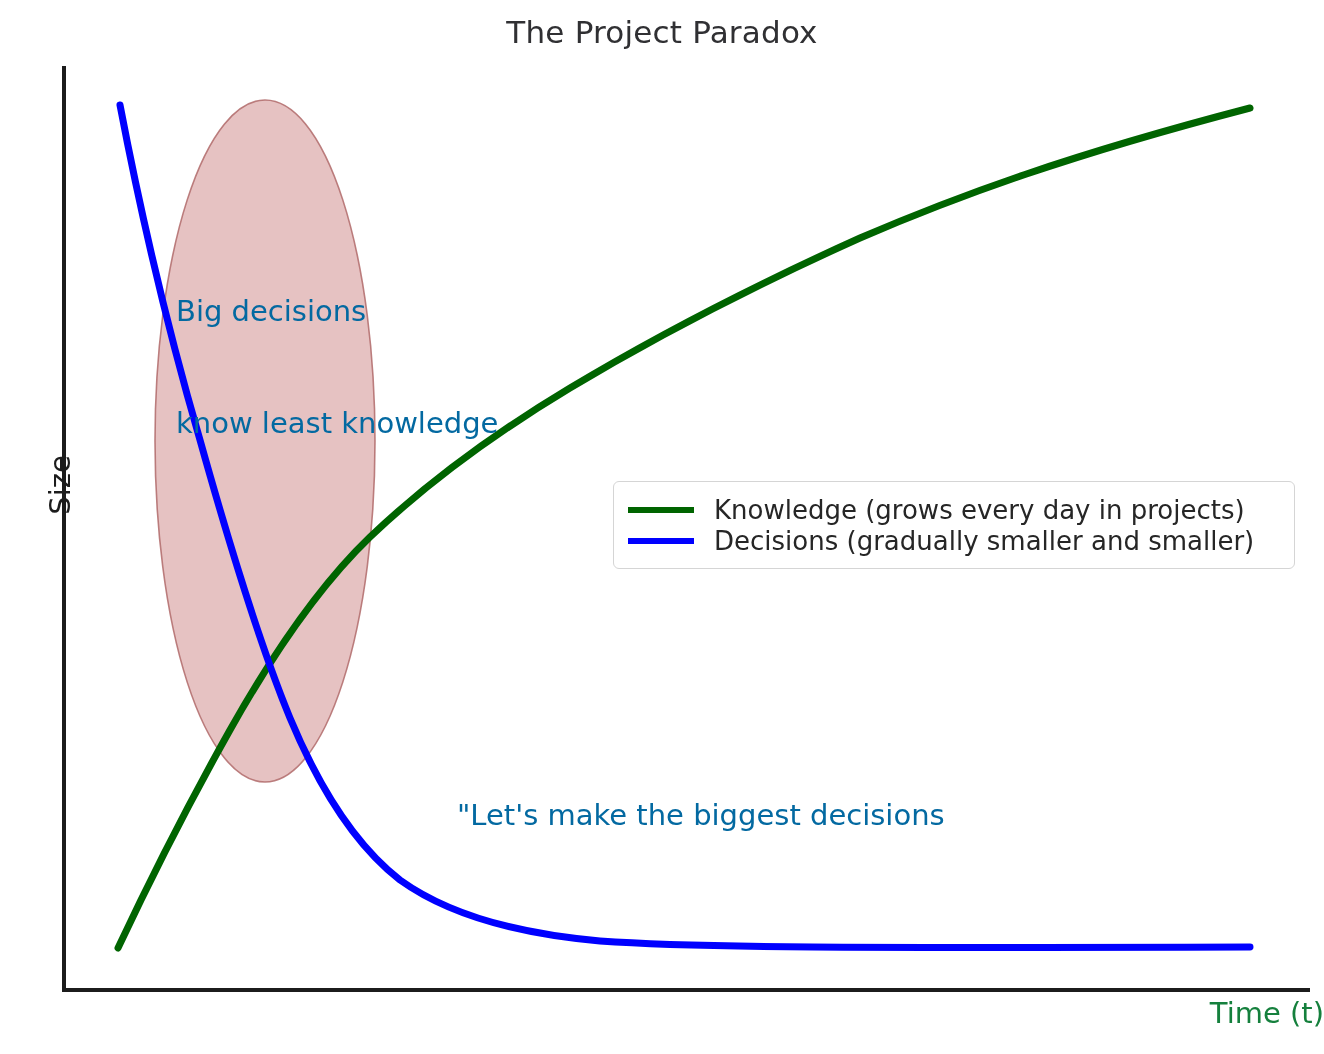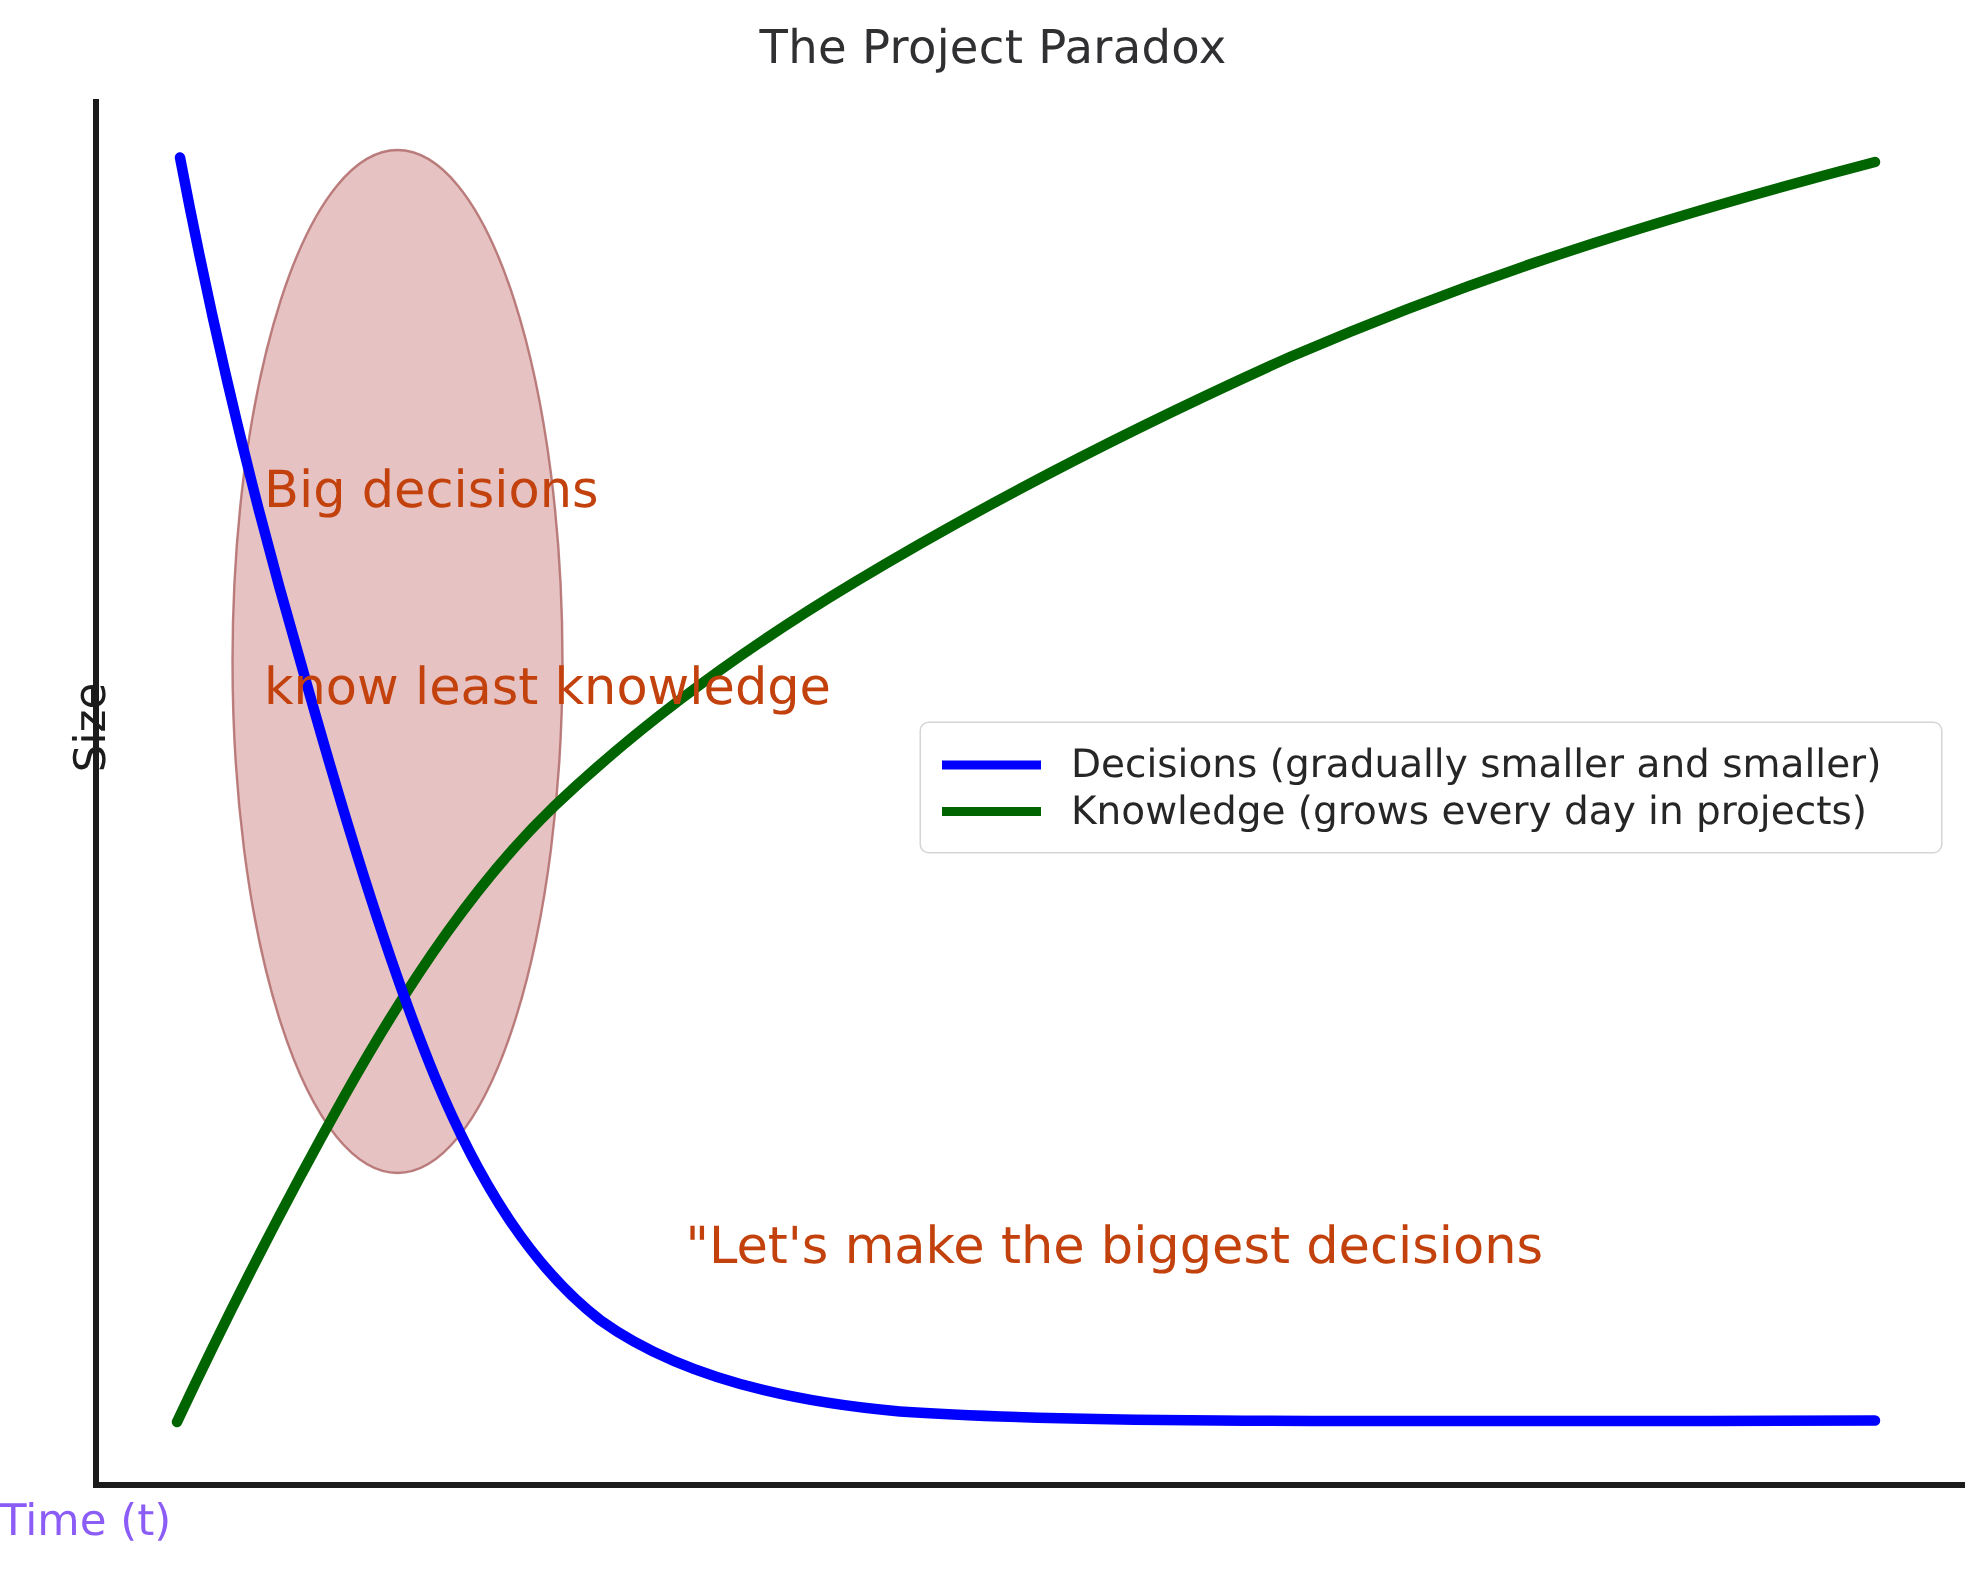--- a/index.html
+++ b/index.html
@@ -42,44 +42,44 @@
     letter-spacing: 0.2px;
     white-space: nowrap;
   }
 
   
   .xlabel {
     position: absolute;
     left: 0;
     top: 996px;
     width: 1324px;
-    text-align: left;
+    text-align: right;
     font-size: 29px;
-    color: #8b5cf6;
+    color: #15803d;
     white-space: nowrap;
   }
   .ylabel {
     position: absolute;
     left: 0px;
     top: 468px;
     width: 120px;
     text-align: center;
     font-size: 29px;
     color: #1c1c1c;
     transform: rotate(-90deg);
     transform-origin: center center;
     white-space: nowrap;
   }
 
   
   .annot {
     position: absolute;
-    font-size: 34px;
+    font-size: 29px;
     line-height: 1.28;
-    color: #c2410c;
+    color: #0369a1;
     white-space: pre;
   }
   .annot-ellipse-note {
     left: 176px;
     top: 219px;
   }
   .annot-quote {
     left: 457px;
     top: 723px;
   }
@@ -148,25 +148,25 @@
     <div>Big decisions</div>
     <div>know least knowledge</div>
   </div>
 
   <div class="annot annot-quote">
     <div>"Let's make the biggest decisions</div>
   </div>
 
   <div class="legend">
     <div class="legend-row">
+      <span class="legend-swatch" style="border-top-color:#006400"></span>
+      <span class="legend-label">Knowledge (grows every day in projects)</span>
+    </div>
+    <div class="legend-row">
       <span class="legend-swatch" style="border-top-color:#0000ff"></span>
       <span class="legend-label">Decisions (gradually smaller and smaller)</span>
-    </div>
-    <div class="legend-row">
-      <span class="legend-swatch" style="border-top-color:#006400"></span>
-      <span class="legend-label">Knowledge (grows every day in projects)</span>
     </div>
   </div>
 
   <div class="ylabel">Size</div>
   <div class="xlabel">Time (t)</div>
 
 </div>
 
 </body></html>

